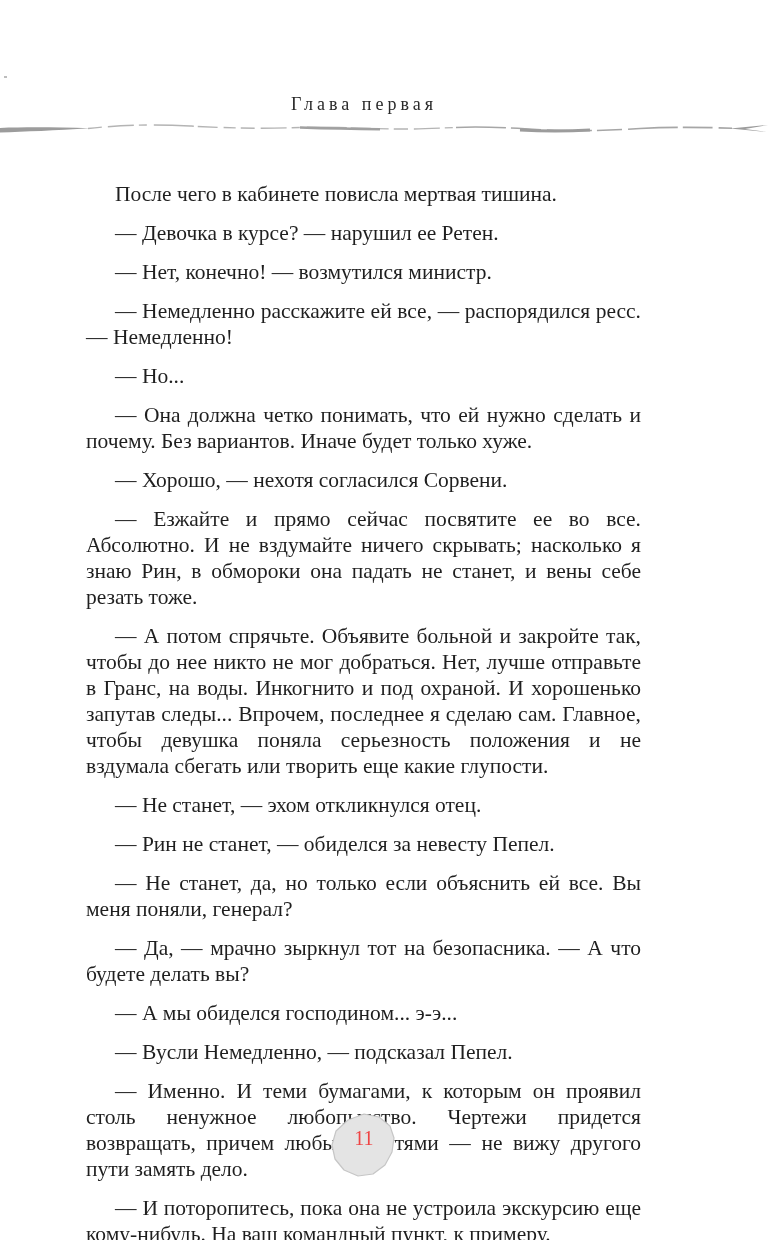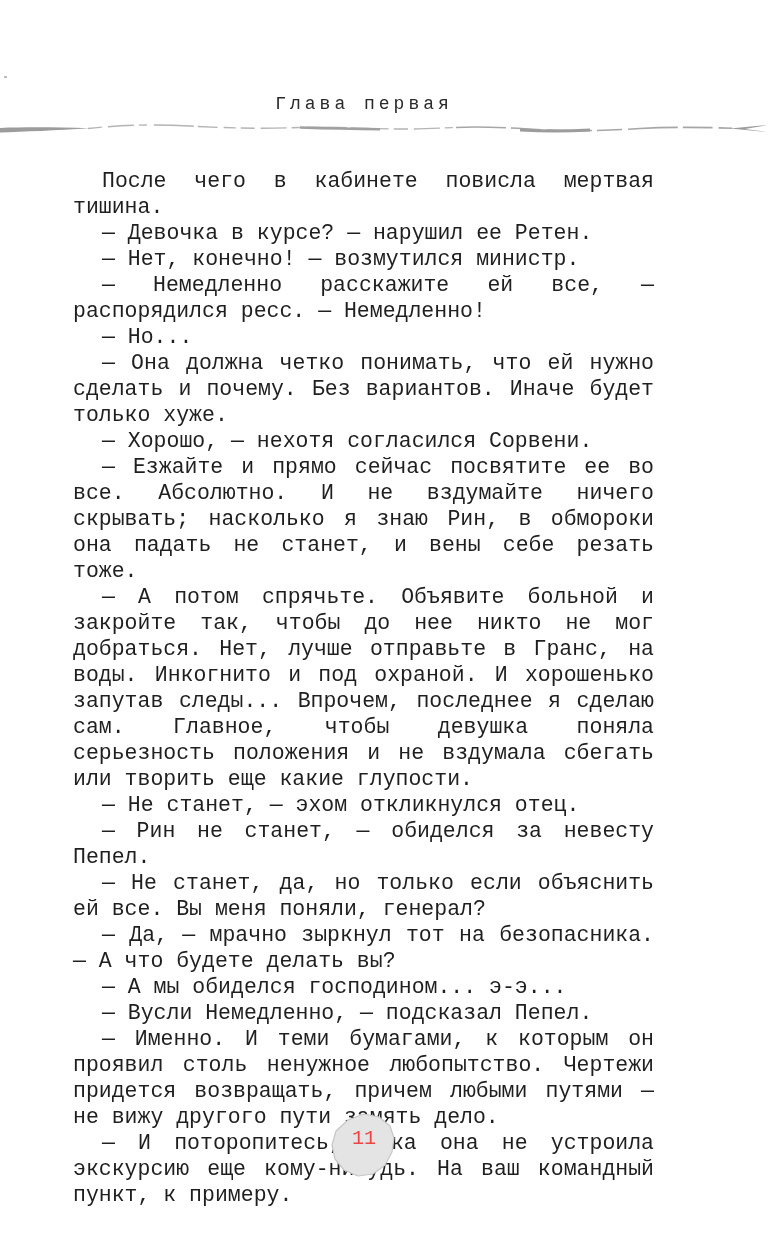--- a/index.html
+++ b/index.html
@@ -5,21 +5,21 @@
   html, body {
     margin: 0;
     padding: 0;
     background: #ffffff;
   }
   .book-page {
     position: relative;
     width: 768px;
     height: 1240px;
     background: #ffffff;
-    font-family: Liberation Mono, monospace;
+    font-family: Liberation Serif, serif;
     color: #1f1f1f;
     overflow: hidden;
   }
   .chapter-title {
     position: absolute;
     top: 94px;
     left: 73px;
     width: 582px;
     text-align: center;
     font-size: 18px;
@@ -37,21 +37,21 @@
   .text-block {
     position: absolute;
     top: 168px;
     left: 73px;
     width: 581px;
     font-size: 21.5px;
     line-height: 26px;
     text-align: justify;
   }
   .text-block p {
-    margin: 0;
+    margin: 13px;
     padding: 0;
     text-indent: 29px;
   }
   .page-number-wrap {
     position: absolute;
     left: 327px;
     top: 1112px;
     width: 74px;
     height: 72px;
   }

